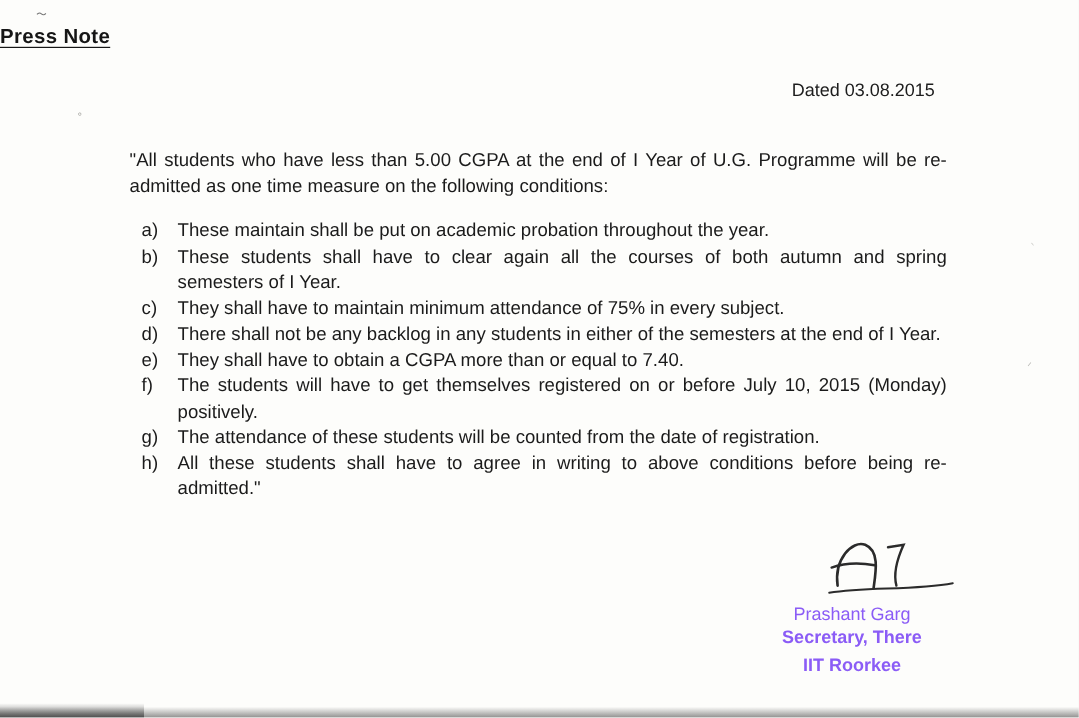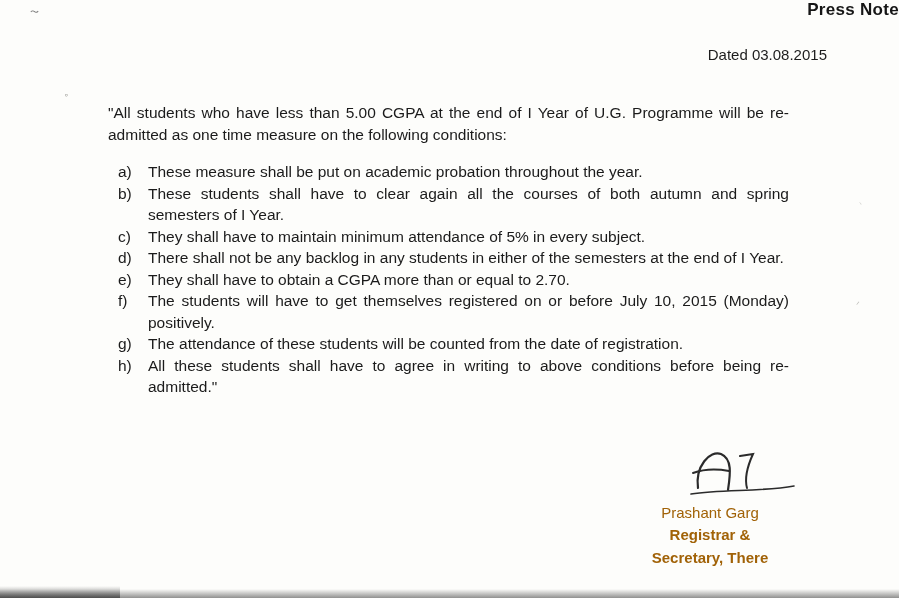--- a/index.html
+++ b/index.html
@@ -14,32 +14,34 @@
   .page {
     position: relative;
     width: 899px;
     height: 598px;
     background: #fdfdfb;
     color: #1b1b1b;
     overflow: hidden;
   }
 
   .title {
-    text-align: right;
+    margin-top: 21px;
+    text-align: left;
     font-size: 17px;
     font-weight: bold;
+    text-decoration: underline;
     text-underline-offset: 3px;
     letter-spacing: 0.3px;
     color: #161616;
   }
 
   .date-line {
     margin-top: 26px;
     text-align: right;
-    padding-right: 72px;
+    padding-right: 120px;
     font-size: 15px;
     color: #1d1d1d;
     margin-left: 40px;
   }
 
   .content {
     padding: 0 110px 0 108px;
   }
 
   .intro {
@@ -72,21 +74,21 @@
     padding-left: 8px;
     text-align: justify;
   }
 
   .signature {
     position: absolute;
     top: 446px;
     left: 628px;
     width: 164px;
     text-align: center;
-    color: #a16207;
+    color: #8b5cf6;
   }
 
   .scribble-wrap {
     padding-left: 62px;
     height: 56px;
   }
 
   .sig-name {
     font-size: 15px;
     margin-top: 2px;
@@ -131,41 +133,41 @@
   <div class="date-line">Dated 03.08.2015</div>
 
   <div class="content">
 
     <p class="intro">"All students who have less than 5.00 CGPA at the end of I Year of U.G. Programme will be re-admitted as one time measure on the following conditions:</p>
 
     <div class="conditions">
 
       <div class="cond-row">
         <span class="cond-label">a)</span>
-        <span class="cond-text">These measure shall be put on academic probation throughout the year.</span>
+        <span class="cond-text">These maintain shall be put on academic probation throughout the year.</span>
       </div>
 
       <div class="cond-row">
         <span class="cond-label">b)</span>
         <span class="cond-text">These students shall have to clear again all the courses of both autumn and spring semesters of I Year.</span>
       </div>
 
       <div class="cond-row">
         <span class="cond-label">c)</span>
-        <span class="cond-text">They shall have to maintain minimum attendance of 5% in every subject.</span>
+        <span class="cond-text">They shall have to maintain minimum attendance of 75% in every subject.</span>
       </div>
 
       <div class="cond-row">
         <span class="cond-label">d)</span>
         <span class="cond-text">There shall not be any backlog in any students in either of the semesters at the end of I Year.</span>
       </div>
 
       <div class="cond-row">
         <span class="cond-label">e)</span>
-        <span class="cond-text">They shall have to obtain a CGPA more than or equal to 2.70.</span>
+        <span class="cond-text">They shall have to obtain a CGPA more than or equal to 7.40.</span>
       </div>
 
       <div class="cond-row">
         <span class="cond-label">f)</span>
         <span class="cond-text">The students will have to get themselves registered on or before July 10, 2015 (Monday) positively.</span>
       </div>
 
       <div class="cond-row">
         <span class="cond-label">g)</span>
         <span class="cond-text">The attendance of these students will be counted from the date of registration.</span>
@@ -182,22 +184,22 @@
   <div class="signature">
     <div class="scribble-wrap">
       <svg width="108" height="54" viewBox="0 0 108 54" aria-hidden="true">
         <path d="M8,42 C5,20 20,4 31,8 C43,13 40,30 38,44" fill="none" stroke="#2b2b2b" stroke-width="2.2" stroke-linecap="round"></path>
         <path d="M3,27 C14,23 28,23 39,25" fill="none" stroke="#2b2b2b" stroke-width="2" stroke-linecap="round"></path>
         <path d="M50,10 L63,8 C58,19 54,31 57,42" fill="none" stroke="#2b2b2b" stroke-width="2" stroke-linecap="round"></path>
         <path d="M1,48 C32,43 72,46 104,40" fill="none" stroke="#2b2b2b" stroke-width="1.6" stroke-linecap="round"></path>
       </svg>
     </div>
     <div class="sig-name">Prashant Garg</div>
-    <div class="sig-bold first">Registrar &amp;</div>
     <div class="sig-bold">Secretary, There</div>
+    <div class="sig-bold">IIT Roorkee</div>
   </div>
 
   <span class="speck s1">°</span>
   <span class="speck s2">〜</span>
   <span class="speck s3">﹅</span>
   <span class="speck s4">ᐟ</span>
 
   <div class="scan-bottom"></div>
   <div class="scan-bottom-corner"></div>
 

